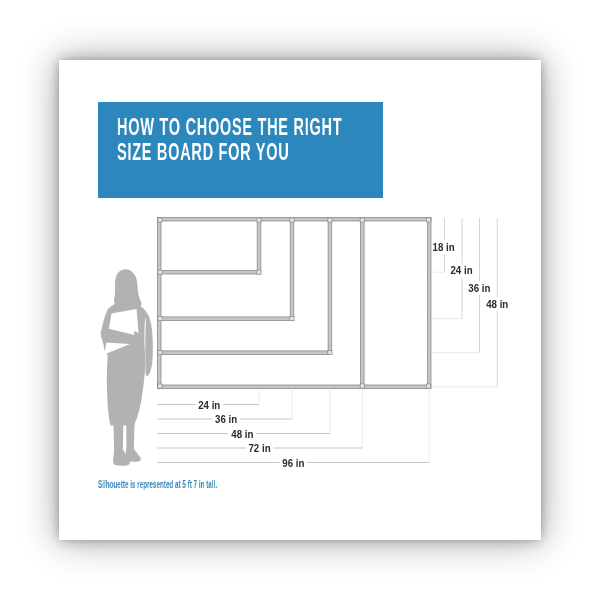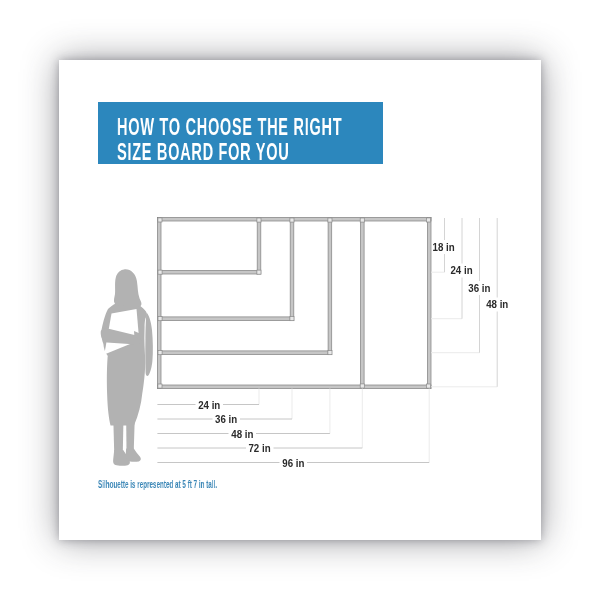--- a/index.html
+++ b/index.html
@@ -1,20 +1,20 @@
 <!DOCTYPE html>
 <html><head>
 <meta charset="utf-8">
 <style>
   html,body { margin:0; padding:0; width:600px; height:600px; background:#ffffff;
               font-family:"Liberation Sans", sans-serif; }
   #card { position:absolute; left:59px; top:60px; width:482px; height:480px;
           background:#ffffff;
           box-shadow: 0 0 9px rgba(45,45,55,0.34), 0 0 34px rgba(45,45,55,0.48); }
-  #hdr { position:absolute; left:97.5px; top:101.7px; width:285.5px; height:62px;
+  #hdr { position:absolute; left:97.5px; top:101.7px; width:285.5px; height:96px;
          background:#2c87bd; }
   #title { position:absolute; will-change:transform; left:19.5px; top:12.9px; color:#ffffff; font-weight:bold;
            font-size:23px; line-height:25px; letter-spacing:1.1px;
            transform:scaleX(0.633); transform-origin:left top; white-space:nowrap; }
   #caption { position:absolute; will-change:transform; left:98px; top:477.5px; color:#3a86b6;
              font-size:10.5px; font-weight:bold; transform:scaleX(0.60);
              transform-origin:left top; white-space:nowrap; }
   svg { position:absolute; left:0; top:0; will-change:transform; }
 </style>
 </head>

